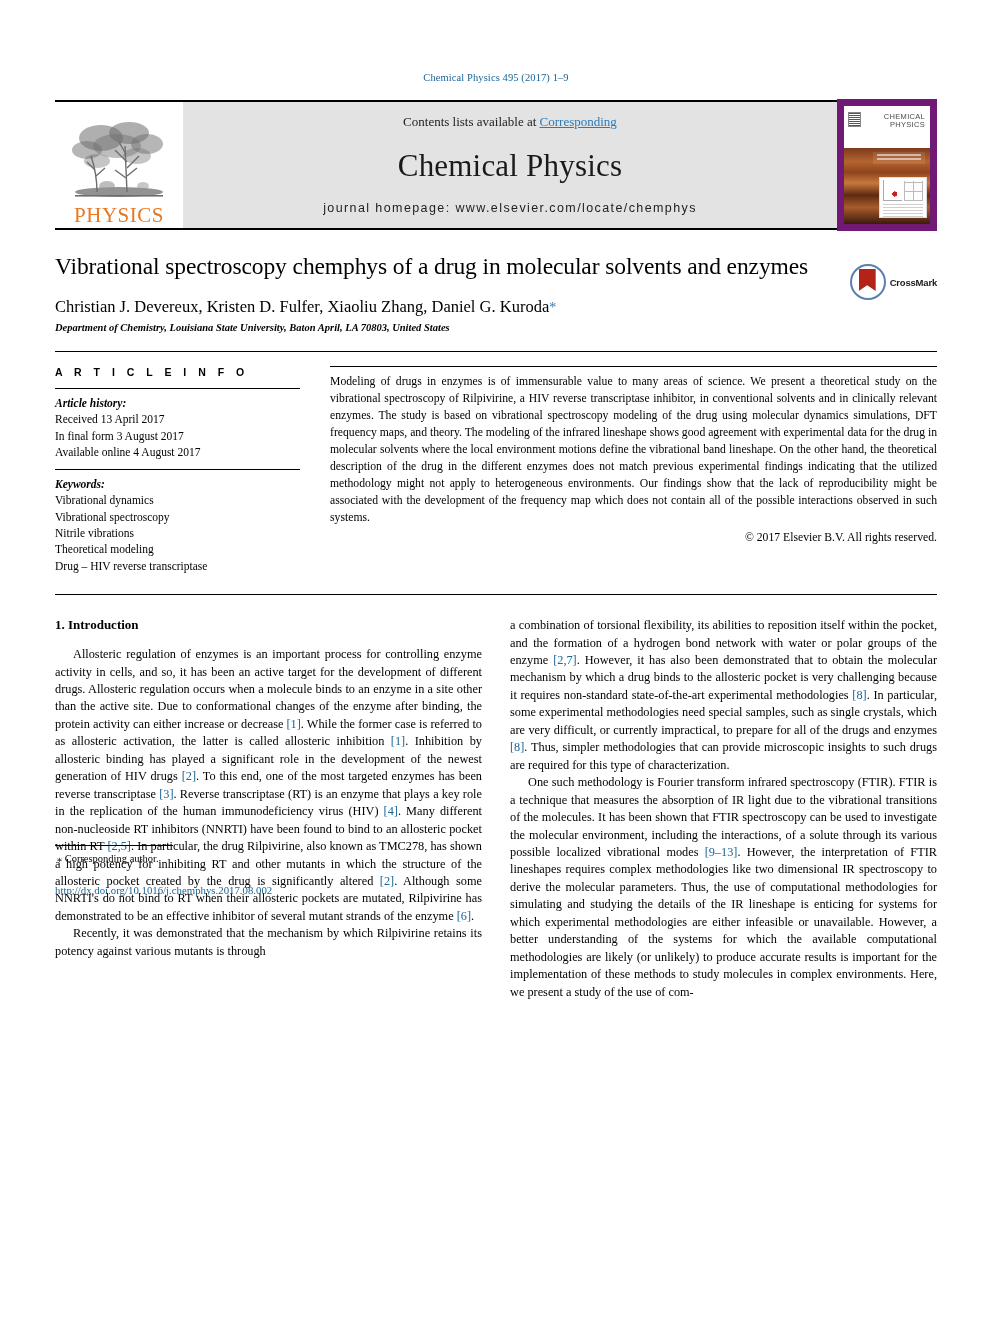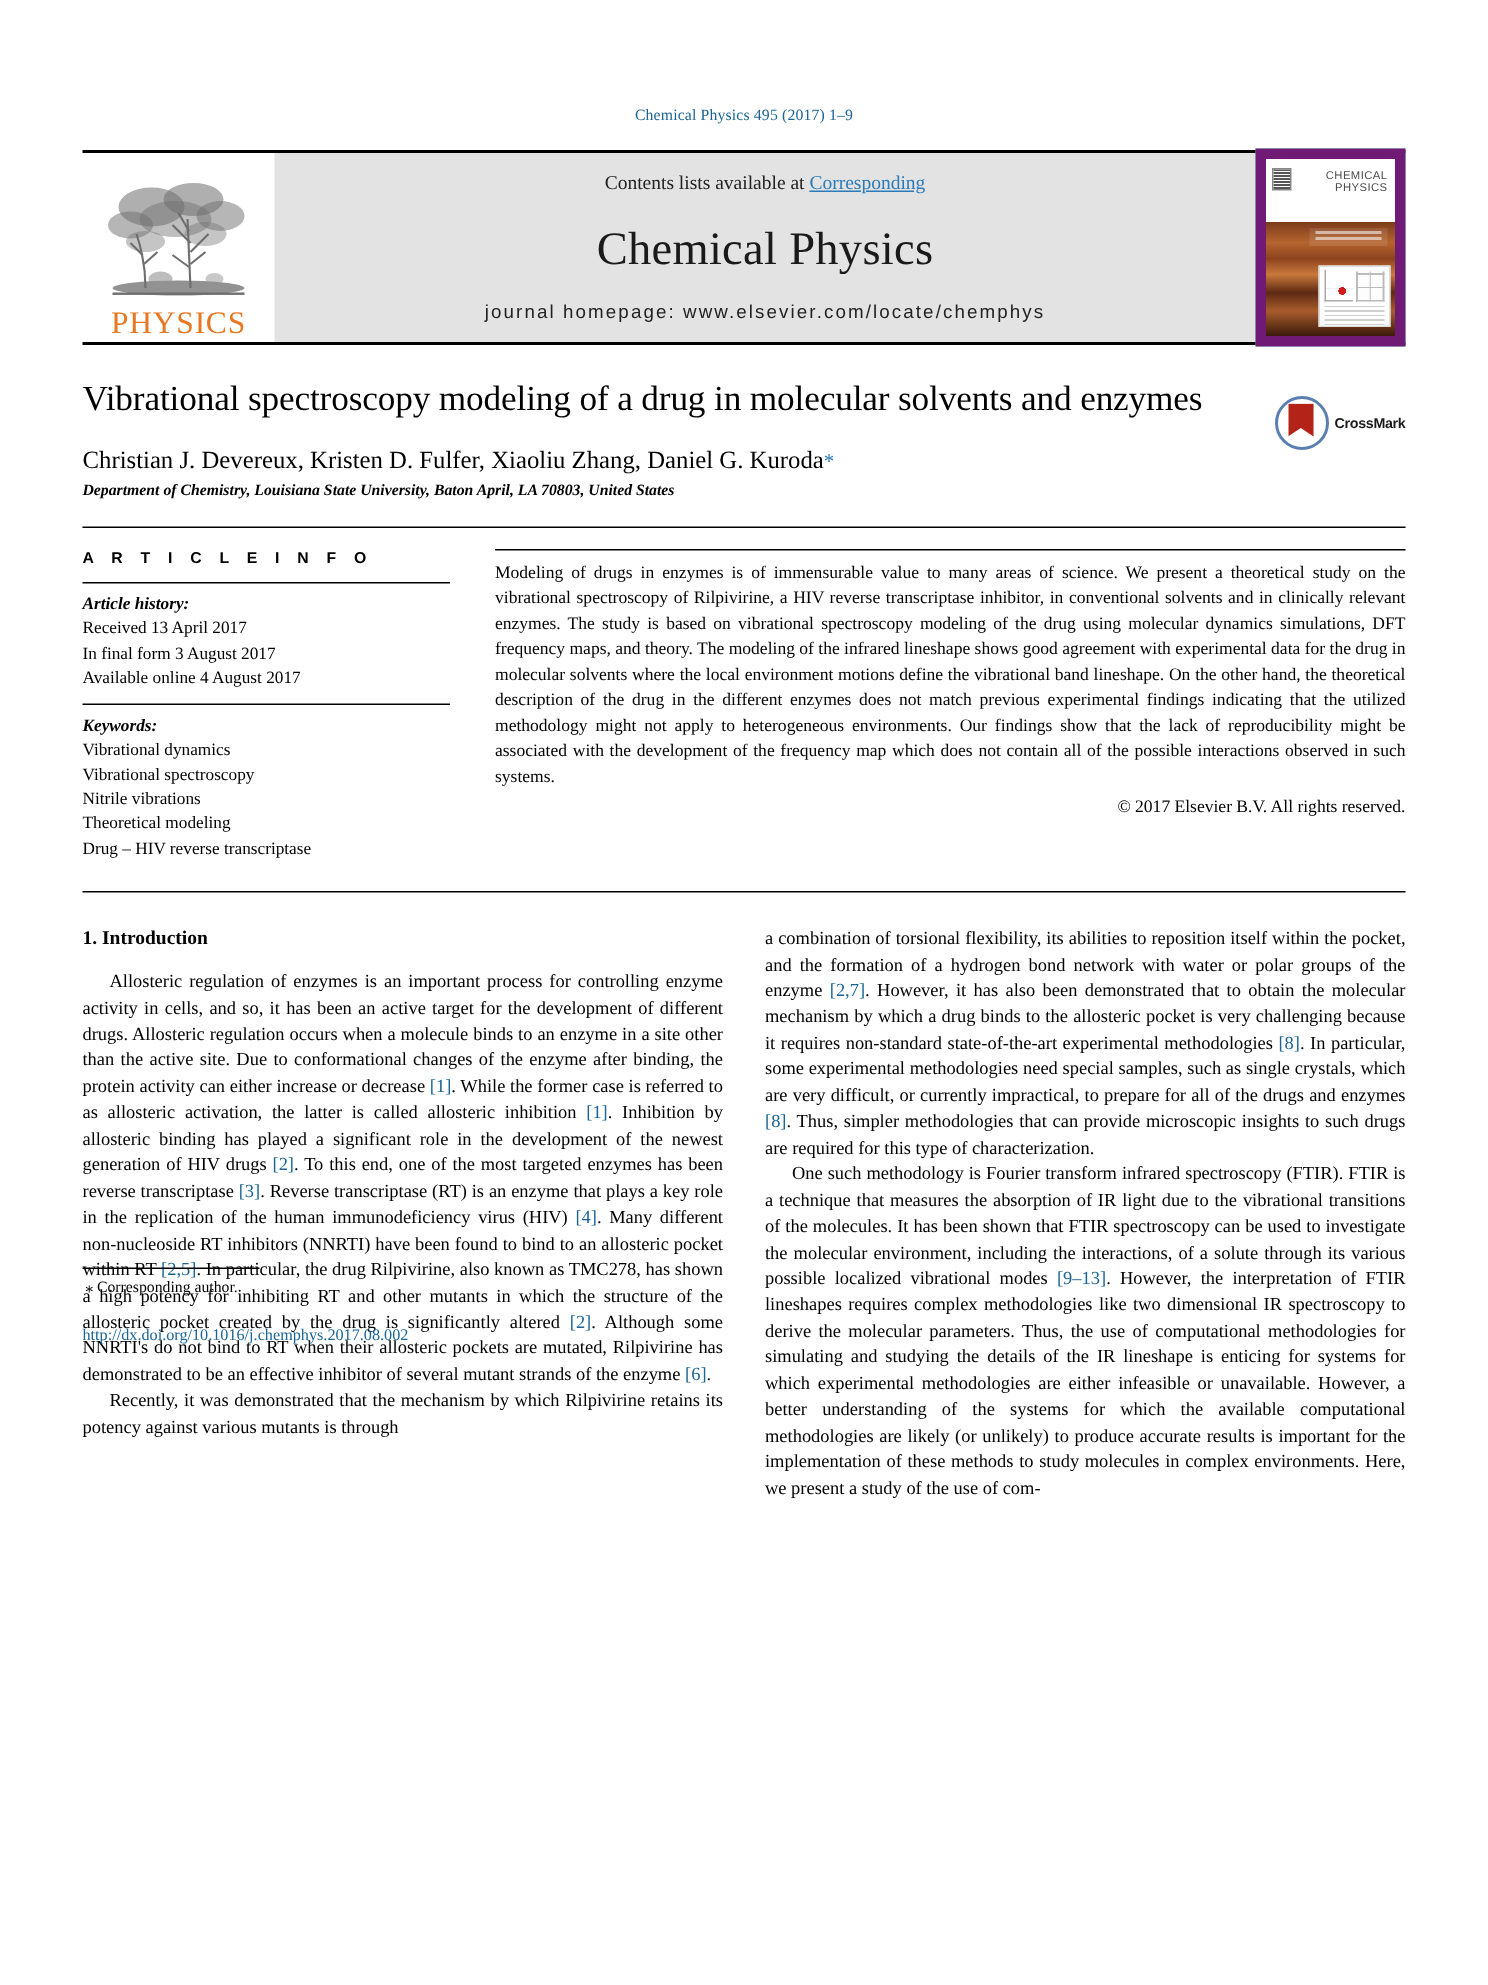--- a/index.html
+++ b/index.html
@@ -412,21 +412,21 @@
             <div class="inset-cap"></div>
           </div>
         </div>
       </div>
     </div>
   </div>
 
   <div class="title-sep"></div>
 
   <div class="title-area">
-    <h1 class="paper-title">Vibrational spectroscopy modeling of a drug in molecular solvents and enzymes</h1>
+    <h1 class="paper-title">Vibrational spectroscopy chemphys of a drug in molecular solvents and enzymes</h1>
 
     <div class="crossmark">
       <div class="cm-badge"></div>
       <div class="cm-text">CrossMark</div>
     </div>
 
     <div class="authors">
       <span>Christian J. Devereux, Kristen D. Fulfer, Xiaoliu Zhang, Daniel G. Kuroda</span><span class="star">*</span>
     </div>
     <div class="affil">Department of Chemistry, Louisiana State University, Baton April, LA 70803, United States</div>

